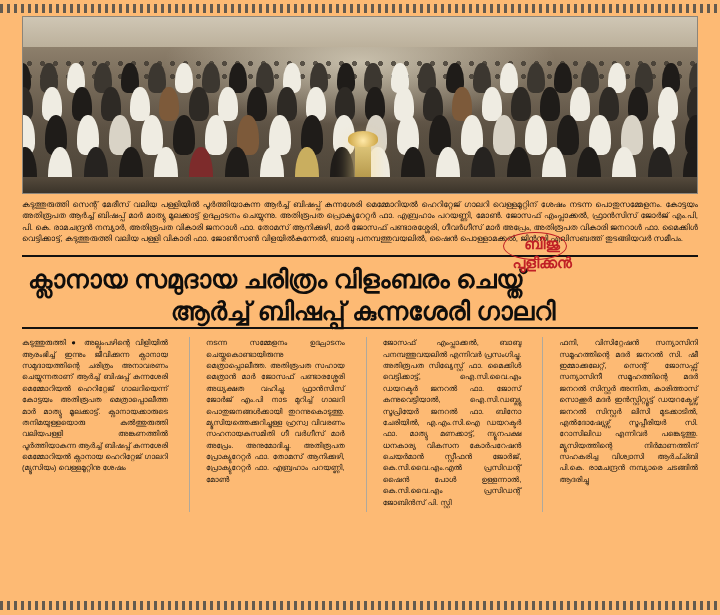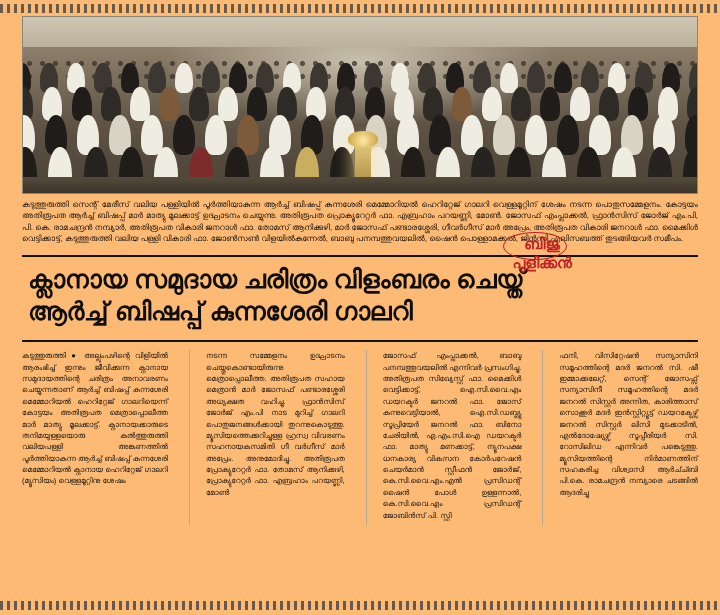--- a/index.html
+++ b/index.html
@@ -156,35 +156,35 @@
     border-radius: 50%;
     box-sizing: border-box;
   }
 
   
   .headline-block {
     position: relative;
     margin-top: 10px;
     border-top: 2.5px solid #141210;
     border-bottom: 2.5px solid #141210;
-    padding: 6px 0 13px 0;
+    padding: 6px 0 0 0;
     width: 676px;
     box-sizing: border-box;
   }
   .headline {
     font-family: "Liberation Sans", sans-serif;
     font-weight: bold;
     color: #100e0c;
     font-size: 25.5px;
     line-height: 1.26;
     letter-spacing: -0.2px;
     text-align: left;
     padding-left: 6px;
   }
-  .headline .l2 { display: block; }
+  .headline .l2 { display: block; text-align: center; }
 
   
   .columns {
     display: flex;
     margin-top: 8px;
     width: 676px;
     gap: 21px;
   }
   .col {
     width: 160px;

